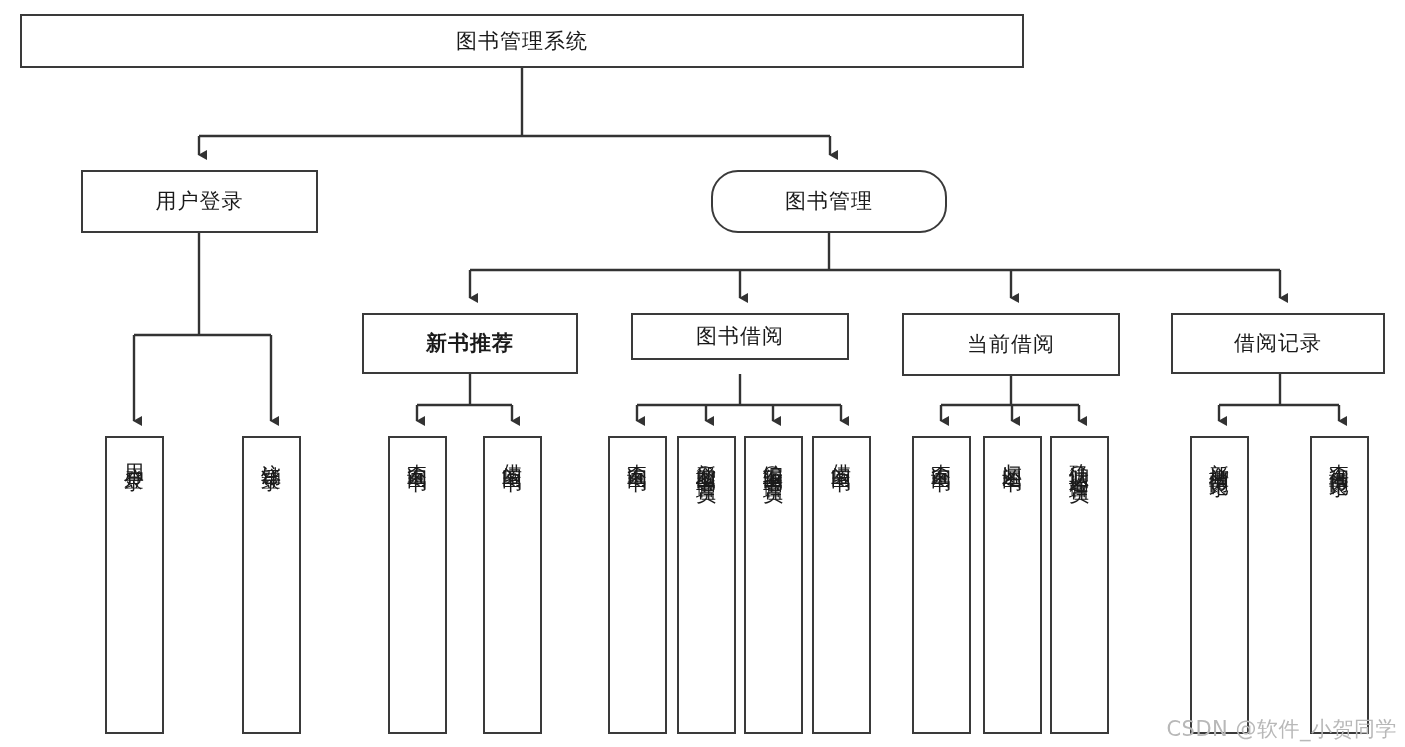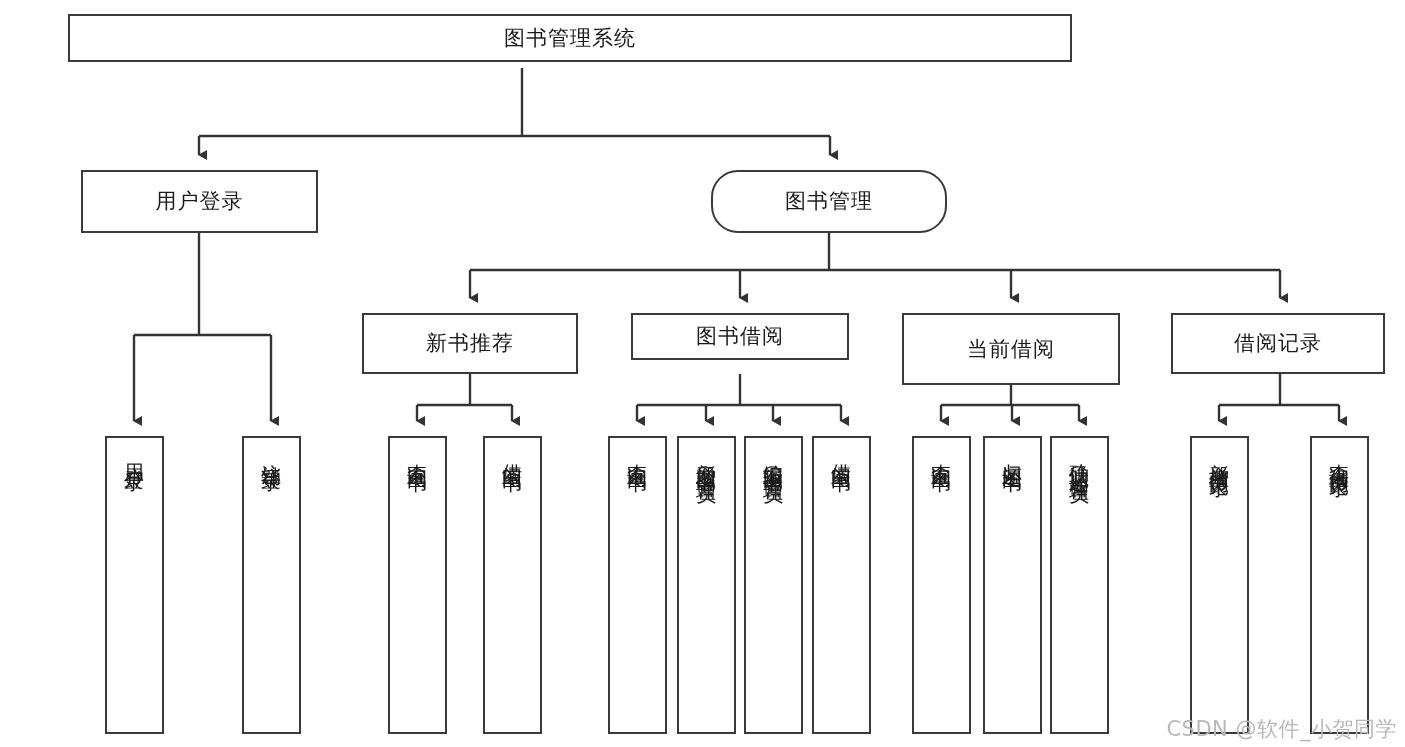--- a/index.html
+++ b/index.html
@@ -120,38 +120,38 @@
       <path d="M 1012,405 L 1012,421" marker-end="url(#arrowhead)"></path>
       <path d="M 1079,405 L 1079,421" marker-end="url(#arrowhead)"></path>
 
       <path d="M 1280,374 L 1280,405"></path>
       <path d="M 1219,405 L 1339,405"></path>
       <path d="M 1219,405 L 1219,421" marker-end="url(#arrowhead)"></path>
       <path d="M 1339,405 L 1339,421" marker-end="url(#arrowhead)"></path>
     </g>
   </svg>
 
-  <div class="node root" style="left:20px; top:14px; width:1004px; height:48px;margin-left:48px;">
+  <div class="node root" style="left:20px; top:14px; width:1004px; height:54px;">
     <span class="node-label">图书管理系统</span>
   </div>
 
   <div class="node" style="left:81px; top:170px; width:237px; height:63px;">
     <span class="node-label">用户登录</span>
   </div>
   <div class="node" style="left:711px; top:170px; width:236px; height:63px;border-radius:27px;">
     <span class="node-label">图书管理</span>
   </div>
 
-  <div class="node" style="left:362px; top:313px; width:216px; height:61px;">
+  <div class="node" style="left:362px; top:313px; width:216px; height:61px;font-weight:bold;">
     <span class="node-label">新书推荐</span>
   </div>
   <div class="node" style="left:631px; top:313px; width:218px; height:47px;">
     <span class="node-label">图书借阅</span>
   </div>
-  <div class="node" style="left:902px; top:313px; width:218px; height:72px;">
+  <div class="node" style="left:902px; top:313px; width:218px; height:63px;">
     <span class="node-label">当前借阅</span>
   </div>
   <div class="node" style="left:1171px; top:313px; width:214px; height:61px;">
     <span class="node-label">借阅记录</span>
   </div>
 
   <div class="node leaf" style="left:105px; top:436px; width:59px; height:298px;">
     <span class="node-label">用户登录</span>
   </div>
   <div class="node leaf" style="left:242px; top:436px; width:59px; height:298px;">

